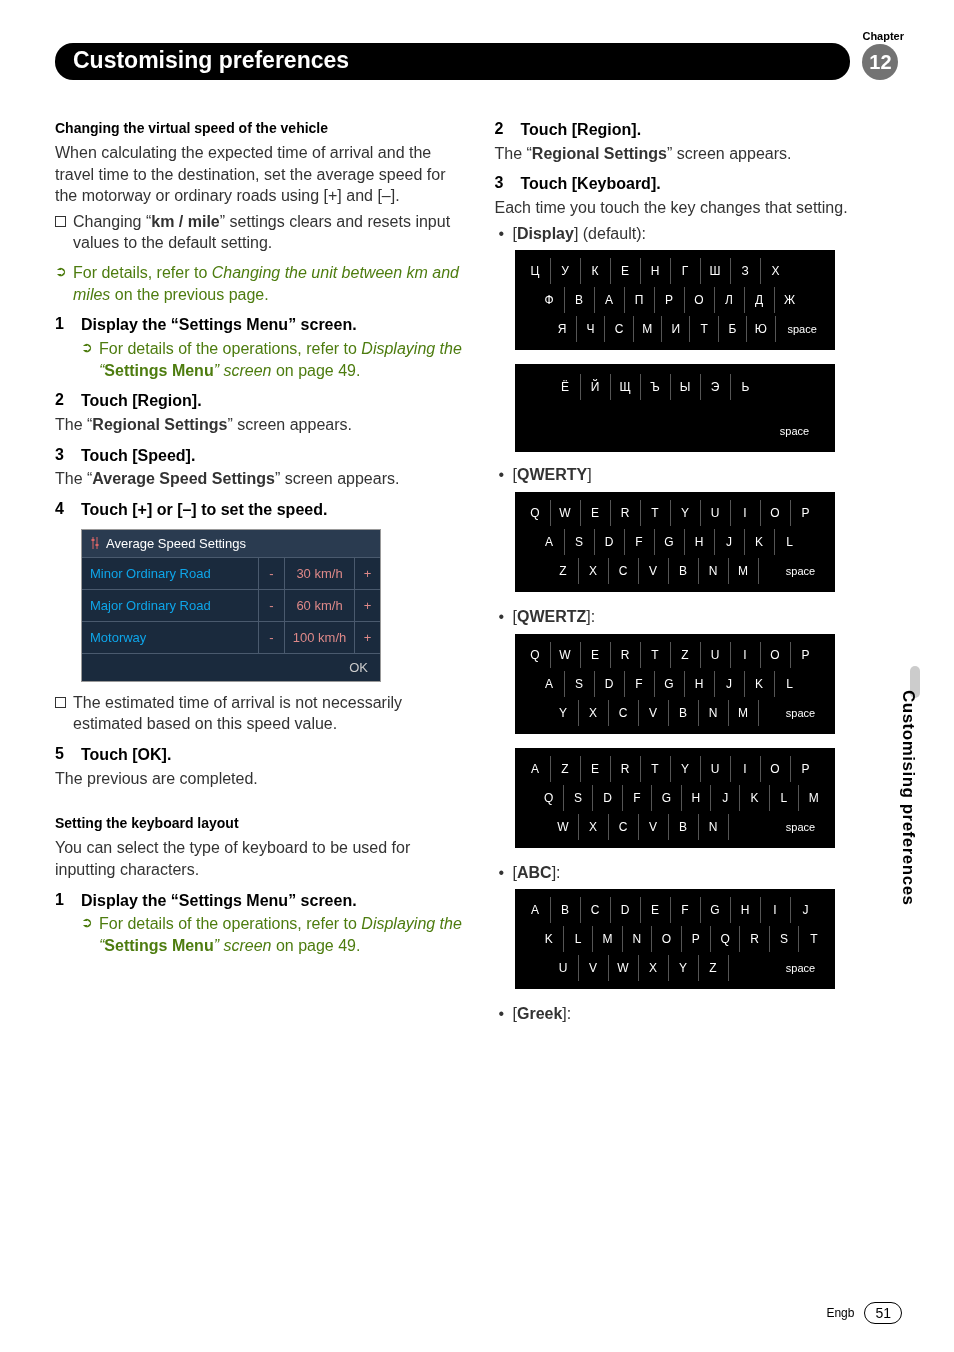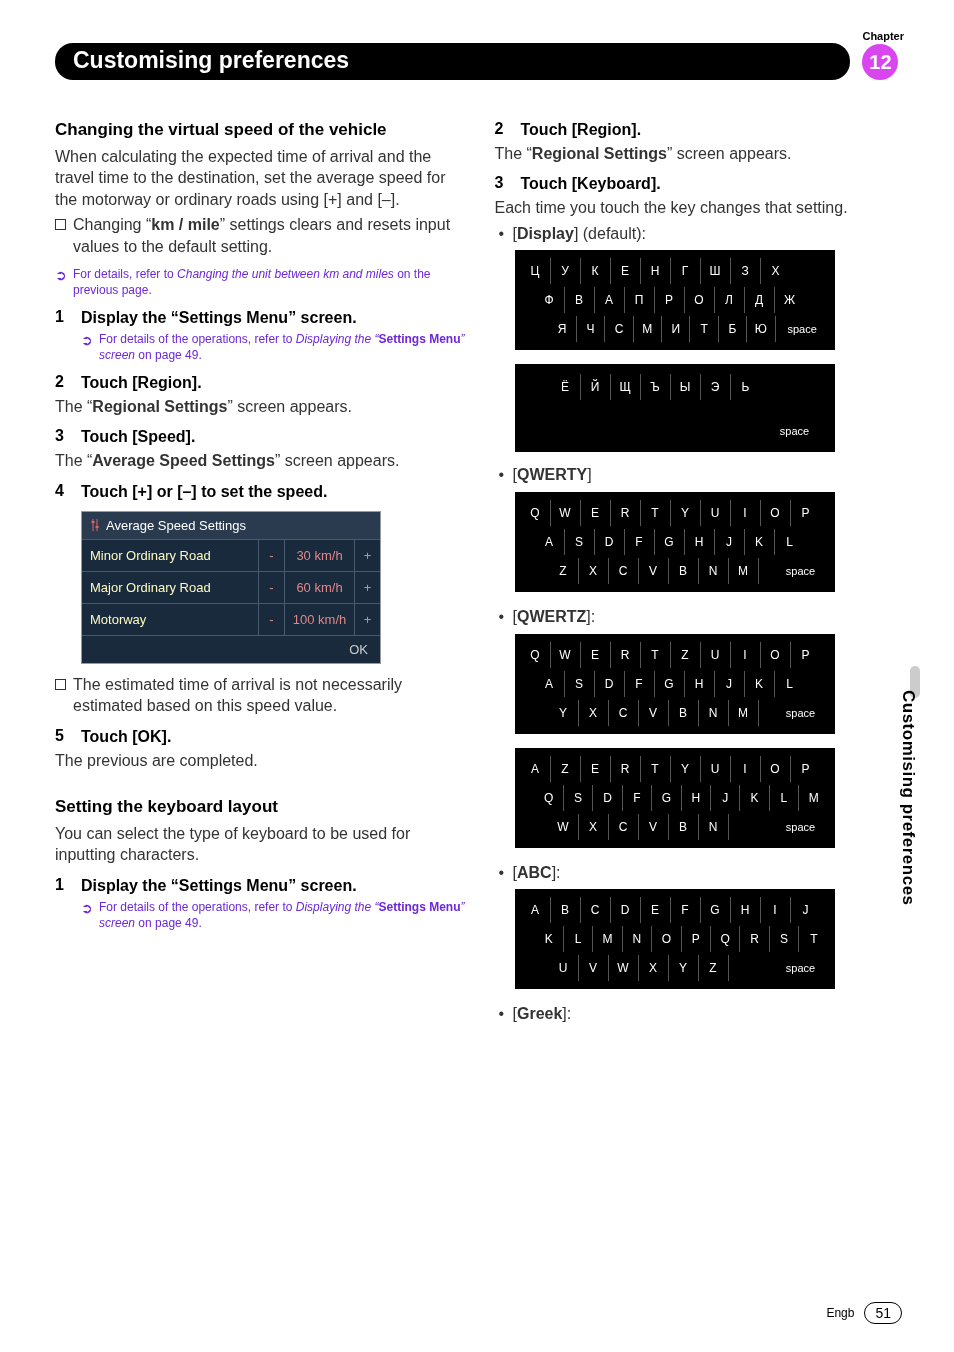--- a/index.html
+++ b/index.html
@@ -34,41 +34,41 @@
     padding: 4px 18px 6px 18px;
     font-size: 23px;
     font-weight: 800;
     display: inline-block;
     flex: 1;
     margin-right: 12px;
   }
   .chapter-badge {
     width: 36px;
     height: 36px;
-    background: #d946ef;
+    background: #737373;
     color: #fff;
     border-radius: 50%;
     font-weight: 800;
     font-size: 20px;
     display: flex;
     align-items: center;
     justify-content: center;
   }
   .header-wrap { text-align: right; }
   .columns {
     display: flex;
     gap: 30px;
     margin-top: 40px;
   }
   .col {
     flex: 1;
     min-width: 0;
   }
   h2.sec {
-    font-size: 17px;
+    font-size: 14px;
     font-weight: 800;
     line-height: 1.15;
     margin-bottom: 6px;
   }
   p.body {
     font-size: 16px;
     line-height: 1.35;
     margin-bottom: 4px;
     color: #333;
   }
@@ -85,21 +85,21 @@
   }
   ul.disc { list-style: none; padding-left: 18px; margin-bottom: 4px; }
   ul.disc li { position: relative; margin-bottom: 4px; font-size: 16px; line-height: 1.35; color: #333; }
   ul.disc li::before {
     content: "•";
     position: absolute;
     left: -14px;
     top: 0;
     font-size: 16px;
   }
-  .arrow-item { position: relative; padding-left: 18px; font-size:12px; line-height:1.35; color:#6d28d9; margin-bottom:8px;}
+  .arrow-item { position: relative; padding-left: 18px; font-size:16px; line-height:1.35; color:#4d7c0f; margin-bottom:8px;}
   .arrow-item::before {
     content: "➲";
     position: absolute;
     left: 0;
     top: 0;
     font-size: 14px;
   }
   .step {
     display: flex;
     margin-top: 10px;
@@ -127,21 +127,21 @@
     border-bottom: 1px solid #4a5a6e;
     display:flex;
     align-items:center;
     gap:6px;
   }
   .settings-row {
     display: flex;
     align-items: stretch;
     border-bottom: 1px solid #4a5a6e;
   }
-  .settings-row .label { flex: 1; padding: 8px 8px; color: #fef9c3; }
+  .settings-row .label { flex: 1; padding: 8px 8px; color: #0ea5e9; }
   .settings-row .btn {
     width: 26px;
     display: flex; align-items: center; justify-content: center;
     border-left: 1px solid #4a5a6e;
     color: #d88;
   }
   .settings-row .val {
     width: 70px; text-align: center;
     display: flex; align-items: center; justify-content: center;
     border-left: 1px solid #4a5a6e;

